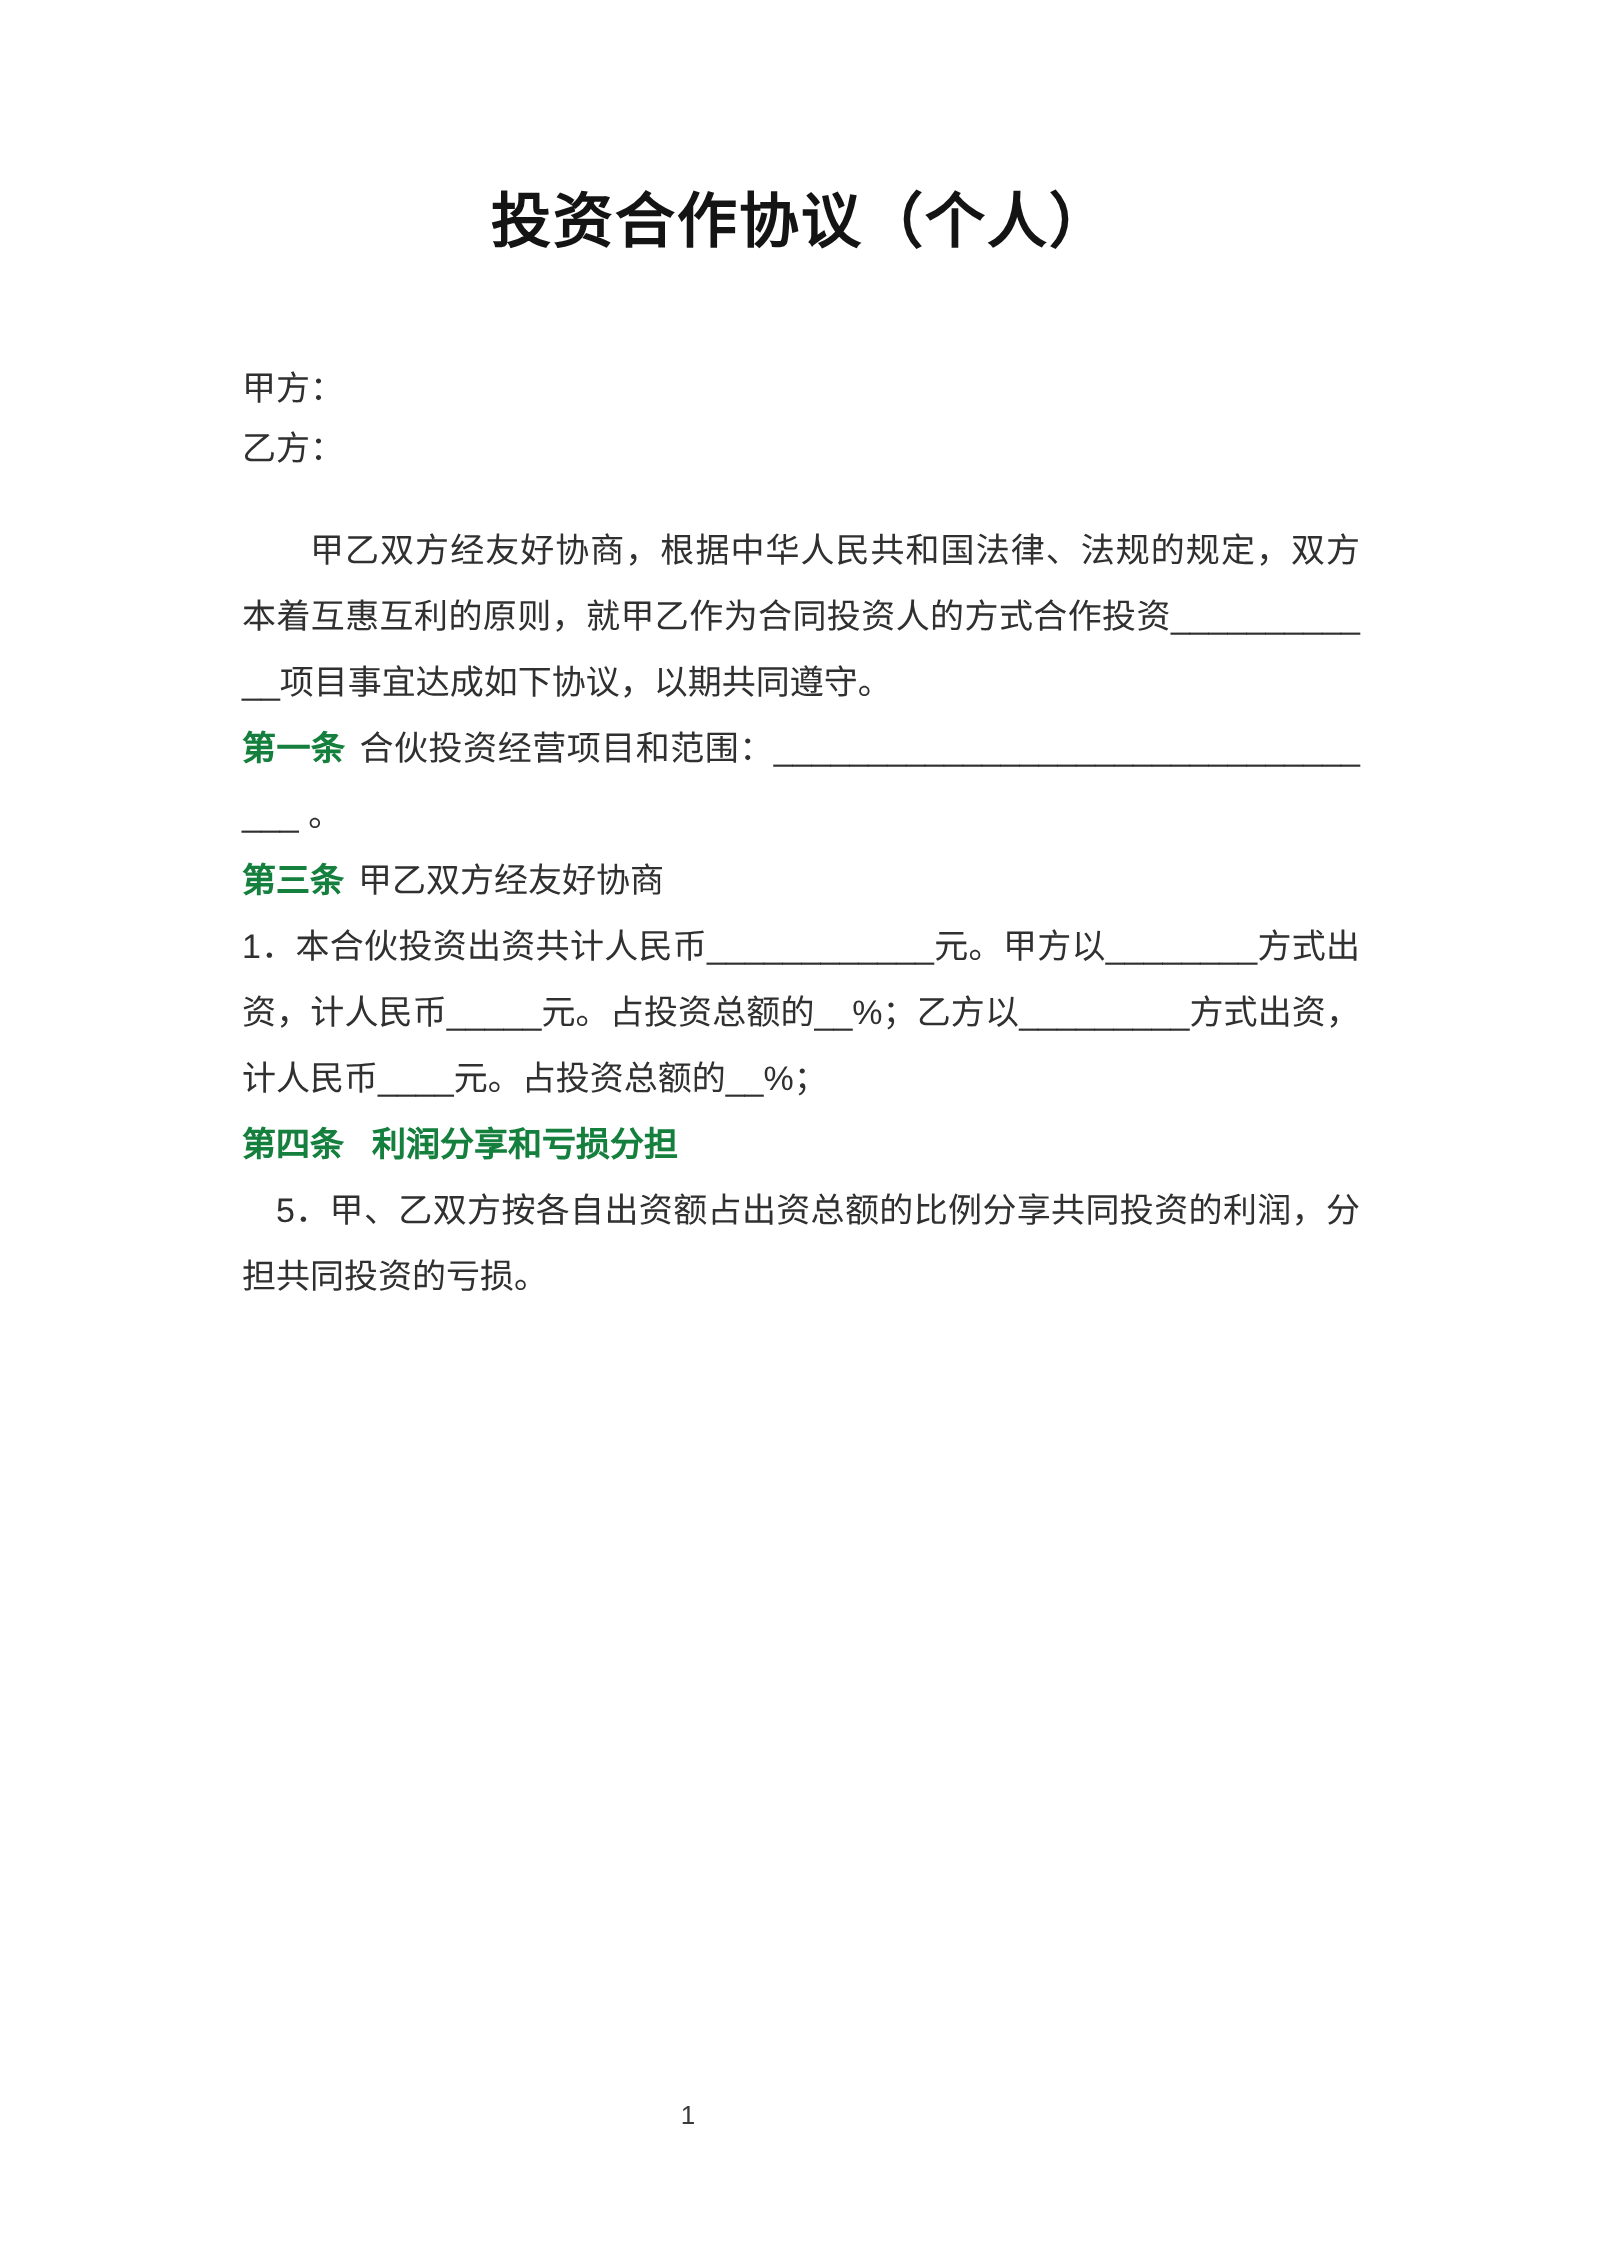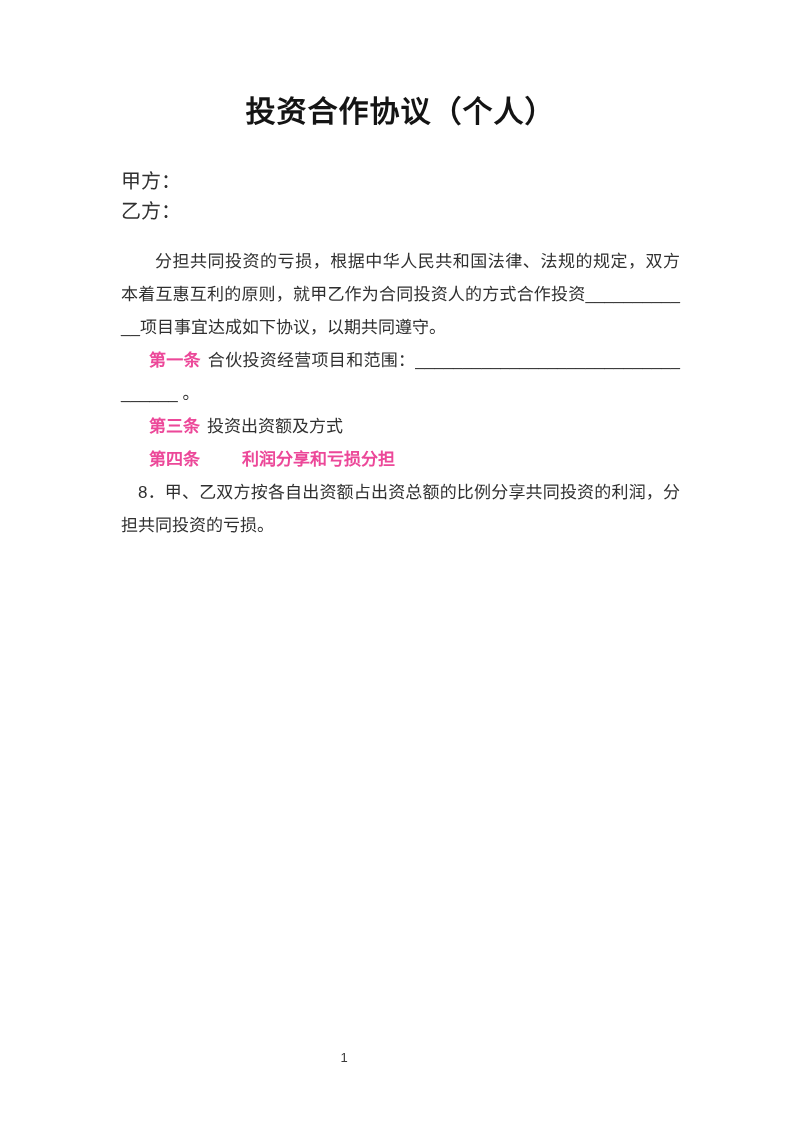--- a/index.html
+++ b/index.html
@@ -25,22 +25,22 @@
   .doc-title {
     margin: 93px 0 0 0;
     font-size: 30px;
     line-height: 37px;
     font-weight: bold;
     text-align: center;
     color: #141414;
     letter-spacing: 1px;
   }
   .parties {
-    margin-top: 36px;
-    font-size: 20px;
+    margin-top: 50px;
+    font-size: 17px;
   }
   .parties p {
     margin: 0;
     line-height: 30px;
   }
   p.bodyp {
     margin: 0;
     font-size: 17px;
     line-height: 33px;
     text-align: justify;
@@ -48,23 +48,22 @@
   }
   .indent2 { text-indent: 34px; }
   .indent1 { text-indent: 17px; }
   .mt2  { margin-top: 2px; }
   .mt3  { margin-top: 3px; }
   .mt4  { margin-top: 4px; }
   .mt7  { margin-top: 7px; }
   .mt12 { margin-top: 12px; }
   p.bodyp b {
     font-weight: bold;
-    color: #ec4899;
+    color: #15803d;
     margin-right: 7px;
-    margin-left: 28px;
   }
   p.bodyp b.wide-gap {
     margin-right: 14px;
   }
   .page-number {
     position: absolute;
     left: 0;
     bottom: 66px;
     width: 100%;
     text-align: center;
@@ -78,32 +77,33 @@
 <div class="page">
   <div class="content">
 
     <h1 class="doc-title">投资合作协议（个人）</h1>
 
     <div class="parties">
       <p>甲方：</p>
       <p>乙方：</p>
     </div>
 
-    <p class="bodyp indent2" style="margin-top:19px">分担共同投资的亏损，根据中华人民共和国法律、法规的规定，双方本着互惠互利的原则，就甲乙作为合同投资人的方式合作投资____________项目事宜达成如下协议，以期共同遵守。</p>
+    <p class="bodyp indent2" style="margin-top:19px">甲乙双方经友好协商，根据中华人民共和国法律、法规的规定，双方本着互惠互利的原则，就甲乙作为合同投资人的方式合作投资____________项目事宜达成如下协议，以期共同遵守。</p>
 
     <p class="bodyp mt4"><b>第一条</b><span>合伙投资经营项目和范围：__________________________________ 。</span></p>
 
 
-    <p class="bodyp"><b>第三条</b><span>投资出资额及方式</span></p>
+    <p class="bodyp"><b>第三条</b><span>甲乙双方经友好协商</span></p>
 
+    <p class="bodyp">1．本合伙投资出资共计人民币____________元。甲方以________方式出资，计人民币_____元。占投资总额的__%；乙方以_________方式出资，计人民币____元。占投资总额的__%；</p>
 
 
 
 
 
     <p class="bodyp mt12"><b class="wide-gap">第四条</b><b>利润分享和亏损分担</b></p>
 
-    <p class="bodyp indent1">8．甲、乙双方按各自出资额占出资总额的比例分享共同投资的利润，分担共同投资的亏损。</p>
+    <p class="bodyp indent1">5．甲、乙双方按各自出资额占出资总额的比例分享共同投资的利润，分担共同投资的亏损。</p>
 
   </div>
 
   <div class="page-number">1</div>
 </div>
 
 </body></html>

